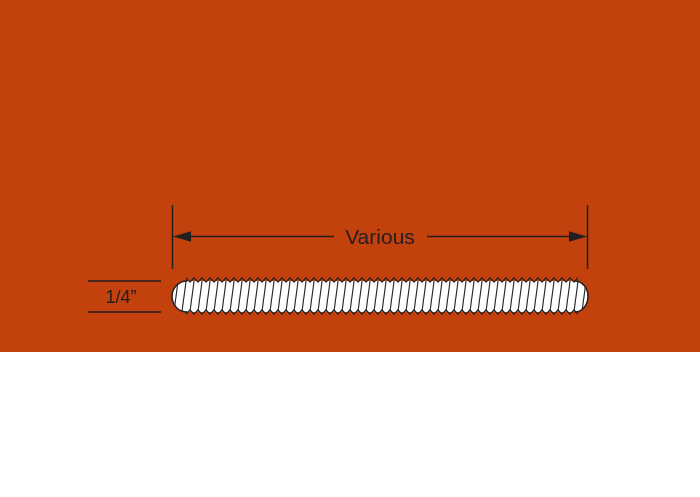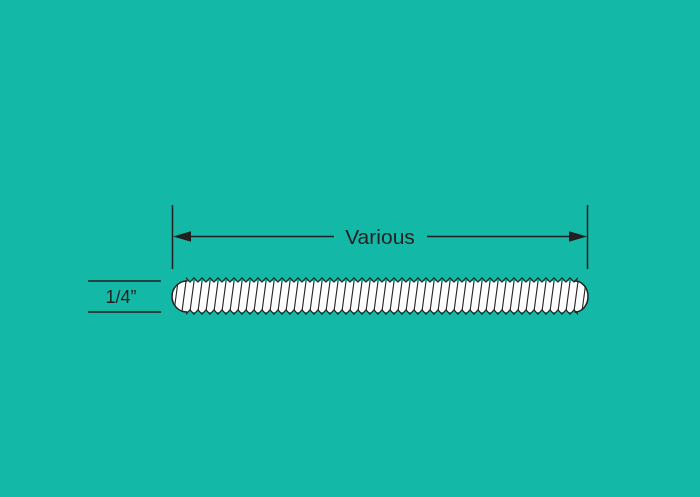--- a/index.html
+++ b/index.html
@@ -6,22 +6,22 @@
     margin: 0;
     padding: 0;
     background: #ffffff;
   }
   body {
     font-family: "Liberation Sans", sans-serif;
   }
   .canvas {
     position: relative;
     width: 700px;
-    height: 497px;
-    background: #14b8a6;
+    height: 352px;
+    background: #c2410c;
     overflow: hidden;
   }
   svg text {
     font-family: "Liberation Sans", sans-serif;
     fill: #231f20;
   }
   .dim-label {
     font-size: 21px;
   }
   .dia-label {

